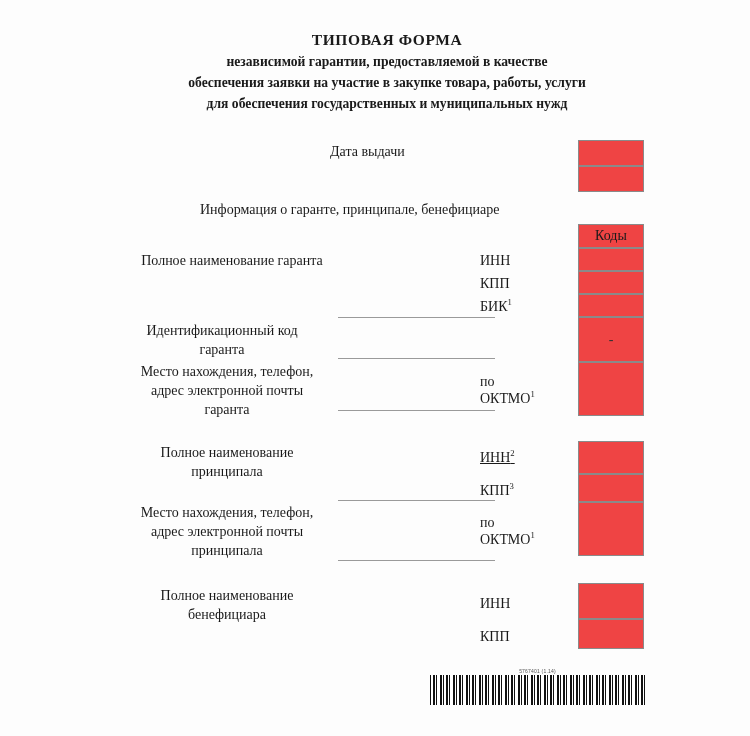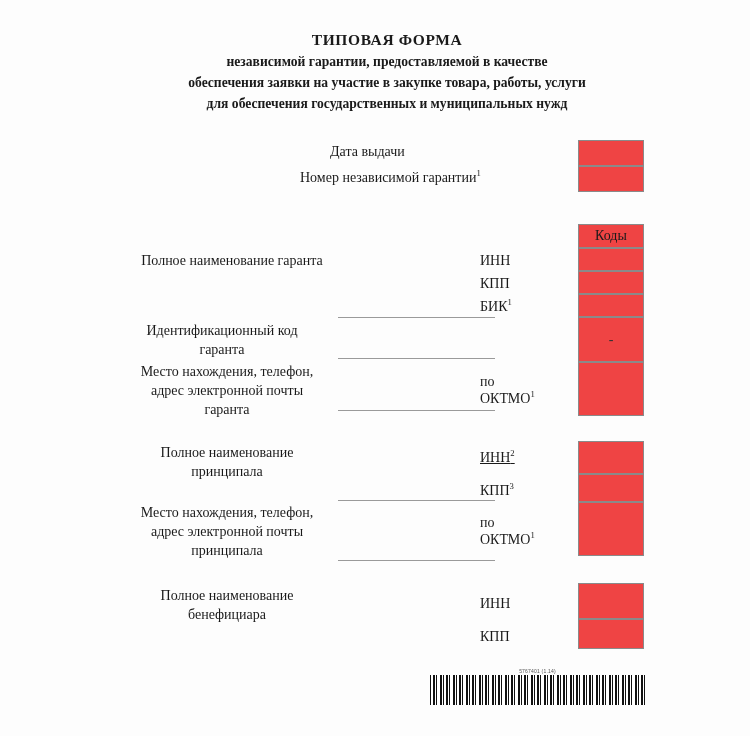--- a/index.html
+++ b/index.html
@@ -142,27 +142,25 @@
     </div>
   </div>
 
   <div class="label-right abs" style="left:330px; top:144px; width:243px;">
     <span>Дата выдачи</span>
   </div>
   <div class="box" style="left:578px; top:140px; width:66px; height:26px;">
     <span></span>
   </div>
 
-  <div class="label-right abs" style="left:300px; top:170px; width:273px;">
-    <span>Номер независимой гарантии</span><sup>1</sup>
-  </div>
   <div class="box" style="left:578px; top:166px; width:66px; height:26px;">
     <span></span>
   </div>
 
+  <div class="section-caption" style="left:200px; top:202px;">Информация о гаранте, принципале, бенефициаре</div>
 
   <div class="box header-box" style="left:578px; top:224px; width:66px; height:24px;">Коды</div>
 
   <div class="label-left abs" style="left:112px; top:252px; width:240px;">Полное наименование гаранта</div>
 
   <div class="label-right abs" style="left:480px; top:253px; width:93px;">
     <span>ИНН</span><sup></sup>
   </div>
   <div class="box" style="left:578px; top:248px; width:66px; height:23px;">
     <span></span>

